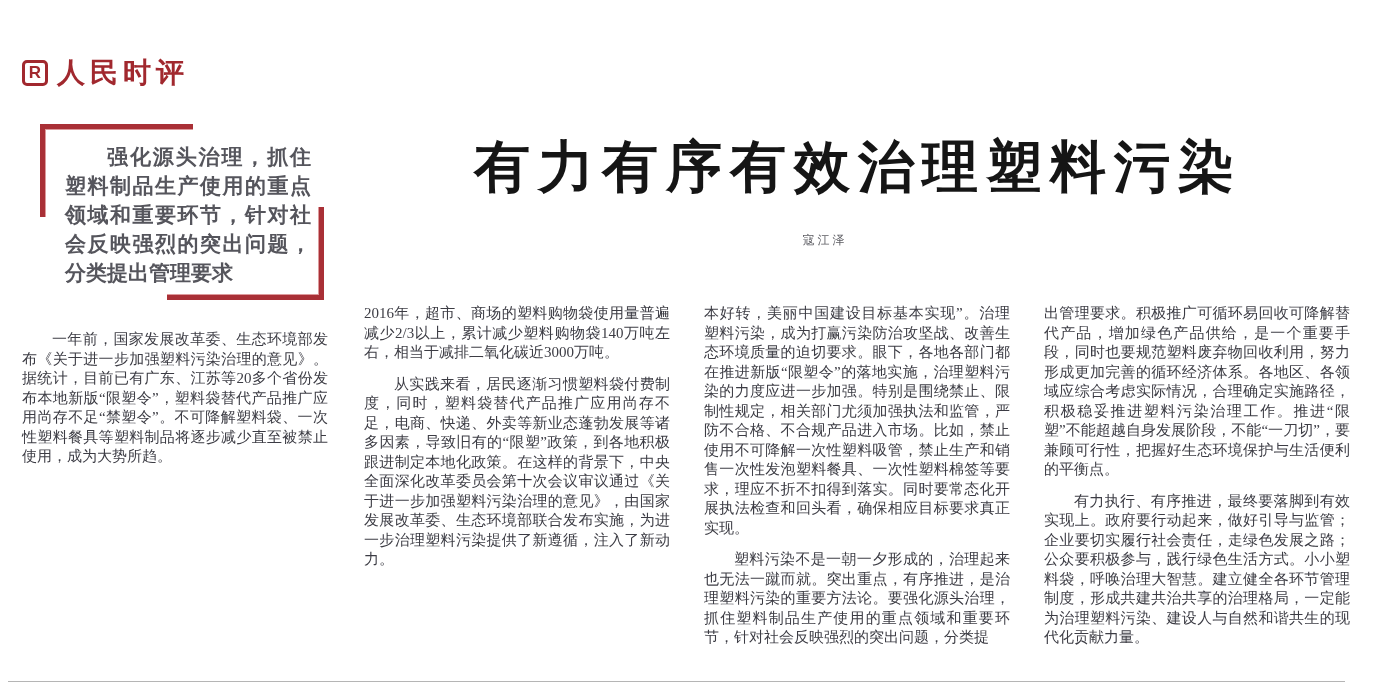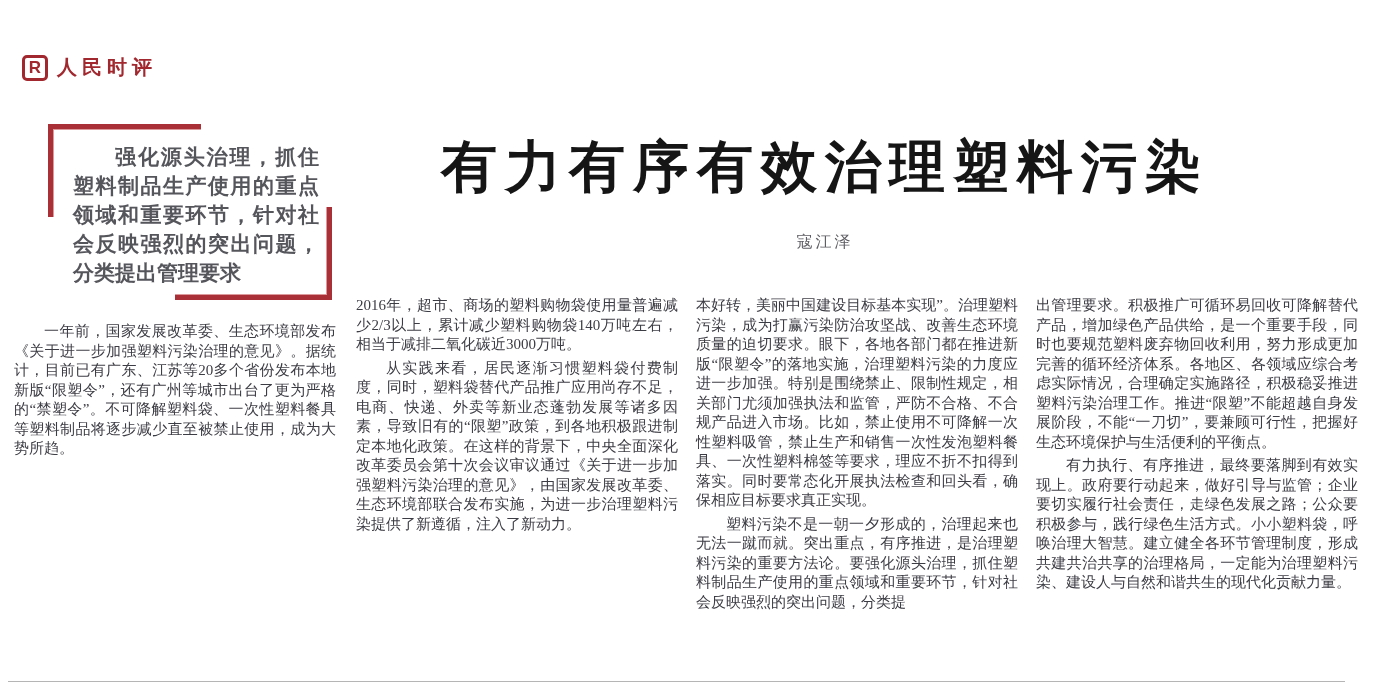--- a/index.html
+++ b/index.html
@@ -16,25 +16,25 @@
   .r-logo {
     width: 26px; height: 26px; box-sizing: border-box;
     border: 3px solid #a1282e; border-radius: 5px;
     color: #a1282e; font-family: "Liberation Sans", sans-serif;
     font-weight: 700; font-size: 17px;
     display: flex; align-items: center; justify-content: center;
   }
   .section-title {
     margin: 0; color: #a1282e;
     font-family: "Liberation Sans", sans-serif;
-    font-size: 20px; font-weight: 700; letter-spacing: 5px;
+    font-size: 28px; font-weight: 700; letter-spacing: 5px;
   }
 
   
-  .pullquote { position: absolute; left: 48px; top: 124px; width: 284px; height: 176px; }
+  .pullquote { position: absolute; left: 40px; top: 124px; width: 284px; height: 176px; }
   .bracket { position: absolute; }
   .bracket.tl {
     left: 0; top: 0; width: 148px; height: 88px;
     border-left: 5px solid #a93036; border-top: 5px solid #a93036;
     box-shadow: inset 1px 1px 0 #dd9a9c;
   }
   .bracket.br {
     right: 0; bottom: 0; width: 152px; height: 88px;
     border-right: 5px solid #a93036; border-bottom: 5px solid #a93036;
     box-shadow: inset -1px -1px 0 #dd9a9c;
@@ -44,34 +44,34 @@
     font-family: "Liberation Sans", sans-serif;
     font-weight: 700; font-size: 21px; line-height: 29px;
     color: #55555c; text-indent: 2em; text-align: justify;
   }
 
   
   .headline {
     position: absolute; left: 408px; top: 130px; width: 834px; margin: 0;
     font-family: "Liberation Sans", sans-serif;
     font-weight: 700; font-size: 56px; letter-spacing: 8px;
-    color: #151515; text-align: center; white-space: nowrap;
+    color: #151515; text-align: right; white-space: nowrap;
   }
   .author {
     position: absolute; left: 408px; top: 232px; width: 834px;
-    text-align: center; font-size: 16px; letter-spacing: 3px; color: #5c5c62;
+    text-align: center; font-size: 12px; letter-spacing: 3px; color: #5c5c62;
   }
 
   
   .col {
     position: absolute; width: 330px;
     font-size: 15px; line-height: 19.5px; color: #3c3c44;
     text-align: justify;
   }
-  .col p { margin: 4px; }
+  .col p { margin: 12px; }
   .col p.indent { text-indent: 2em; }
   .col1 { left: 10px;   top: 318px; height: 360px; }
   .col2 { left: 352px;  top: 292px; height: 386px; }
   .col3 { left: 692px;  top: 292px; height: 386px; }
   .col4 { left: 1032px; top: 292px; height: 386px; }
 
   .bottom-rule {
     position: absolute; left: 8px; top: 681px; width: 1337px; height: 1px;
     background: #b5b5b5;
   }
@@ -91,21 +91,21 @@
   <aside class="pullquote">
     <span class="bracket tl"></span>
     <span class="bracket br"></span>
     <p class="pullquote-text">强化源头治理，抓住塑料制品生产使用的重点领域和重要环节，针对社会反映强烈的突出问题，分类提出管理要求</p>
   </aside>
 
   <h1 class="headline">有力有序有效治理塑料污染</h1>
   <div class="author">寇江泽</div>
 
   <section class="col col1">
-    <p class="indent">一年前，国家发展改革委、生态环境部发布《关于进一步加强塑料污染治理的意见》。据统计，目前已有广东、江苏等20多个省份发布本地新版“限塑令”，还有广州等城市出台了更为严格的“禁塑令”。不可降解塑料袋、一次性塑料餐具等塑料制品将逐步减少直至被禁止使用，成为大势所趋。</p>
+    <p class="indent">一年前，国家发展改革委、生态环境部发布《关于进一步加强塑料污染治理的意见》。据统计，目前已有广东、江苏等20多个省份发布本地新版“限塑令”，塑料袋替代产品推广应用尚存不足“禁塑令”。不可降解塑料袋、一次性塑料餐具等塑料制品将逐步减少直至被禁止使用，成为大势所趋。</p>
   </section>
 
   <section class="col col2">
     <p>2016年，超市、商场的塑料购物袋使用量普遍减少2/3以上，累计减少塑料购物袋140万吨左右，相当于减排二氧化碳近3000万吨。</p>
     <p class="indent">从实践来看，居民逐渐习惯塑料袋付费制度，同时，塑料袋替代产品推广应用尚存不足，电商、快递、外卖等新业态蓬勃发展等诸多因素，导致旧有的“限塑”政策，到各地积极跟进制定本地化政策。在这样的背景下，中央全面深化改革委员会第十次会议审议通过《关于进一步加强塑料污染治理的意见》，由国家发展改革委、生态环境部联合发布实施，为进一步治理塑料污染提供了新遵循，注入了新动力。</p>
   </section>
 
   <section class="col col4">
     <p>出管理要求。积极推广可循环易回收可降解替代产品，增加绿色产品供给，是一个重要手段，同时也要规范塑料废弃物回收利用，努力形成更加完善的循环经济体系。各地区、各领域应综合考虑实际情况，合理确定实施路径，积极稳妥推进塑料污染治理工作。推进“限塑”不能超越自身发展阶段，不能“一刀切”，要兼顾可行性，把握好生态环境保护与生活便利的平衡点。</p>
     <p class="indent">有力执行、有序推进，最终要落脚到有效实现上。政府要行动起来，做好引导与监管；企业要切实履行社会责任，走绿色发展之路；公众要积极参与，践行绿色生活方式。小小塑料袋，呼唤治理大智慧。建立健全各环节管理制度，形成共建共治共享的治理格局，一定能为治理塑料污染、建设人与自然和谐共生的现代化贡献力量。</p>

